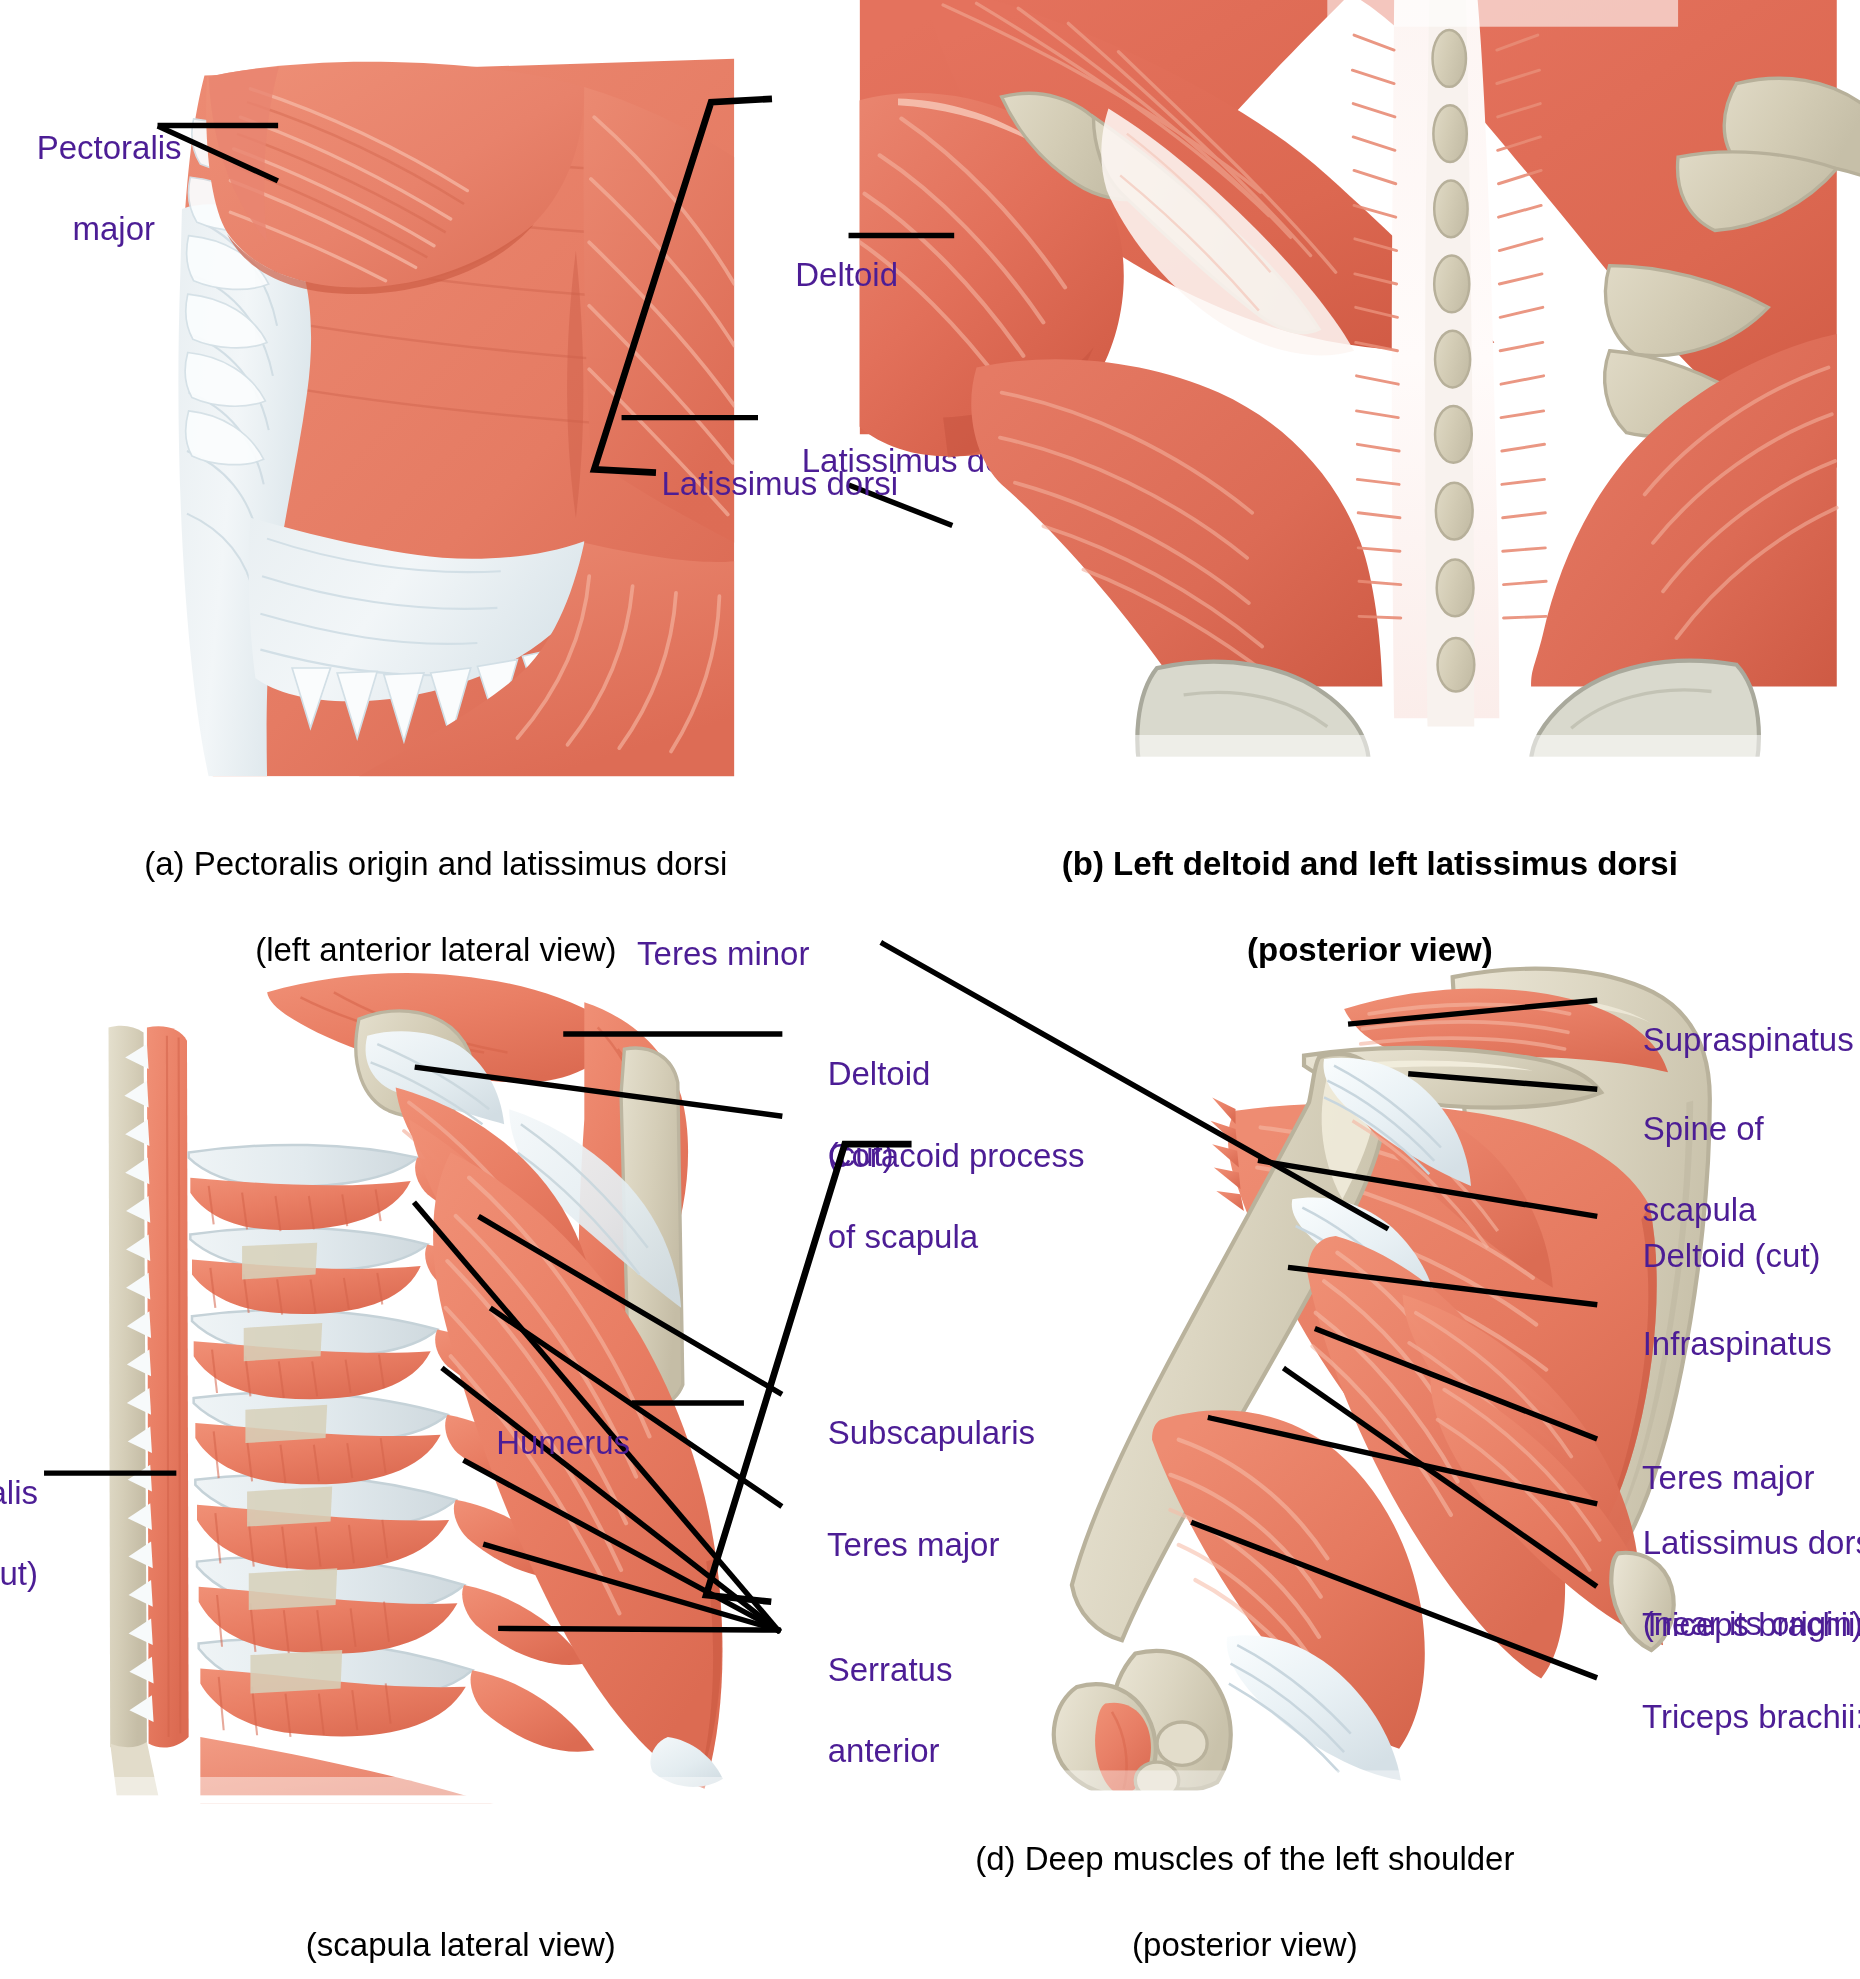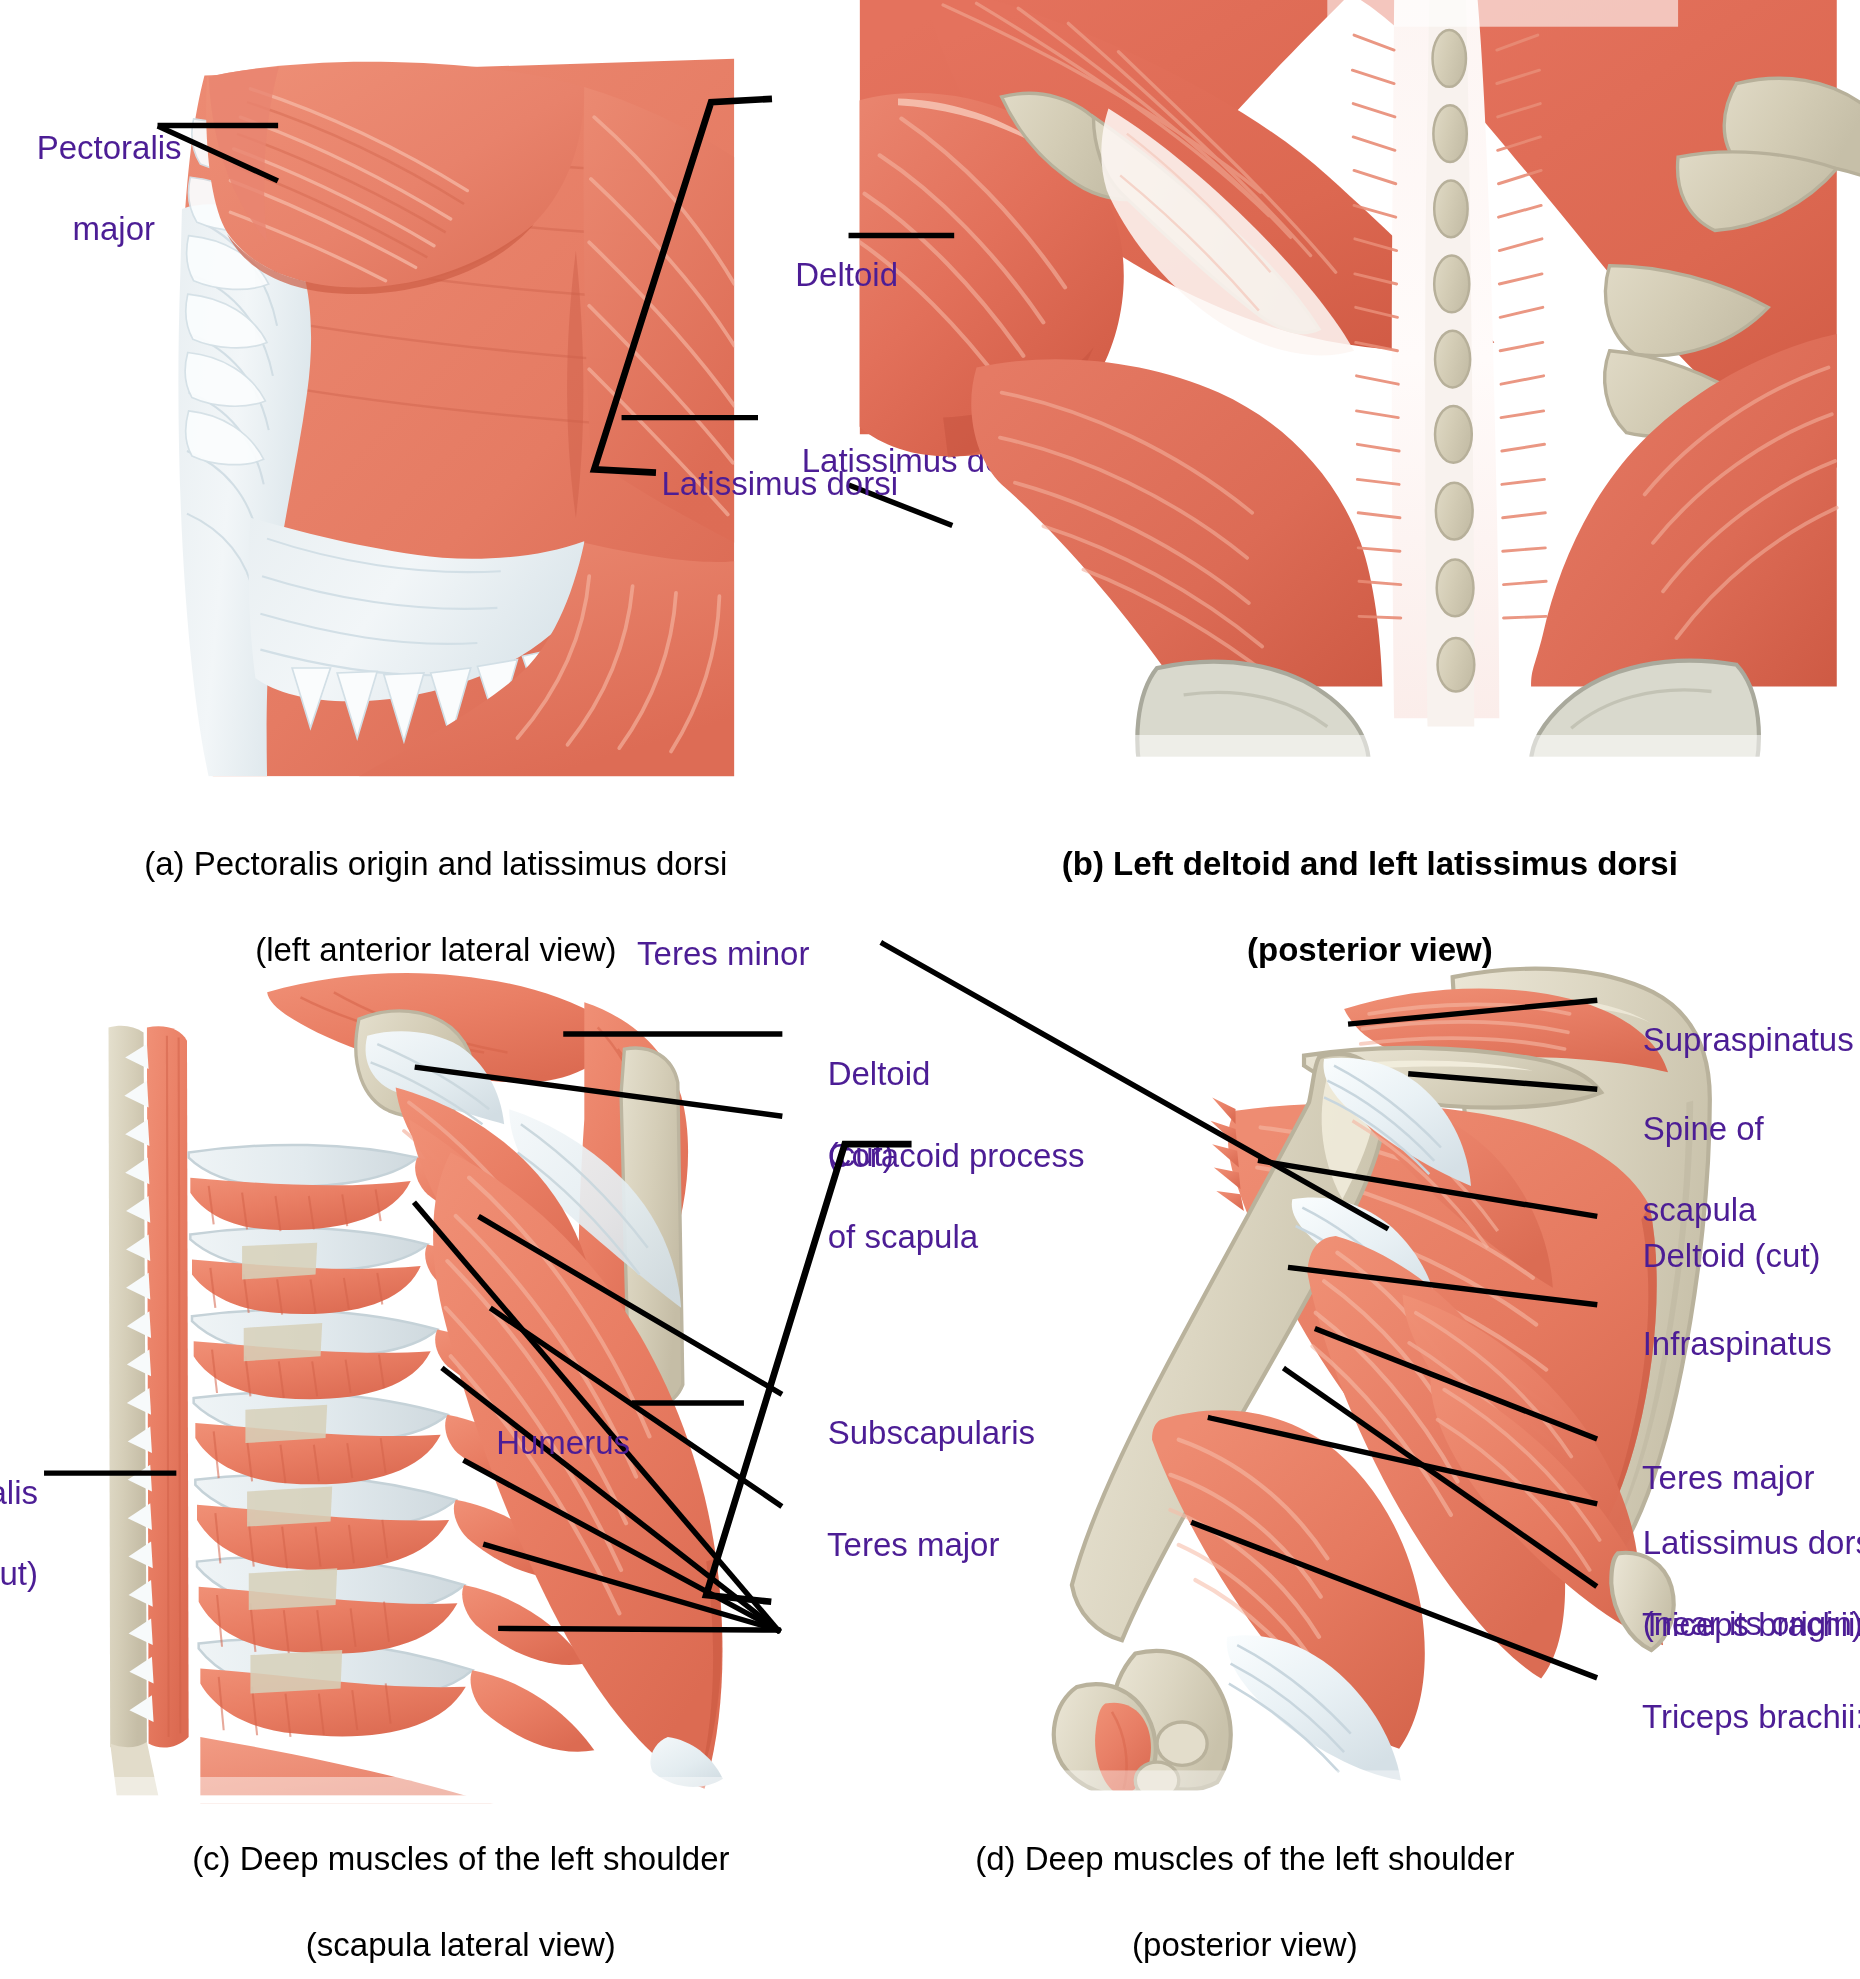--- a/index.html
+++ b/index.html
@@ -634,23 +634,27 @@
   </div>
 
   <div class="lbl" style="left:791px; top:471px; width:284px;">
     <span>Subscapularis</span>
   </div>
 
   <div class="lbl" style="left:791px; top:583px; width:284px;">
     <span>Teres major</span>
   </div>
 
+  <div class="lbl" style="left:791px; top:708px; width:284px;">
+    <span>Serratus</span><br>
+    <span>anterior</span>
+  </div>
 
   <div class="cap" style="left:67px; top:893px; width:751px;">
-    <span>(c) Deep muscles of the left shoulder</span><br>
+    <br>
     <span>(scapula lateral view)</span>
   </div>
 </div>
 
 <div class="panel" style="left:985px;top:902px;width:876px;height:1078px;">
   <svg width="876" height="1078" viewBox="0 0 1049 1291">
     <defs>
       <linearGradient id="dMus" x1="0" y1="0" x2="0.7" y2="1">
         <stop offset="0" stop-color="#F09176"></stop>
             <stop offset="0.5" stop-color="#E87F66"></stop>

